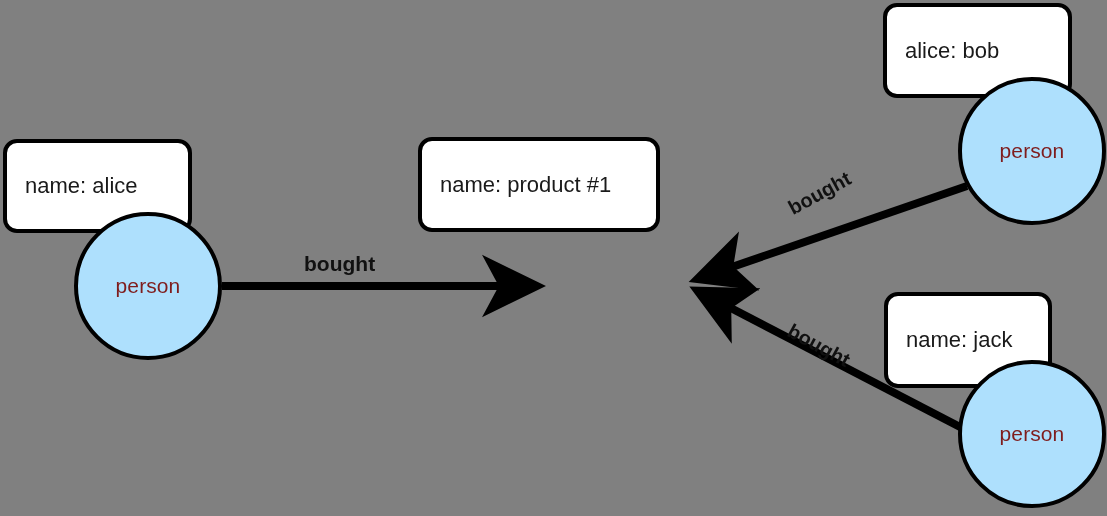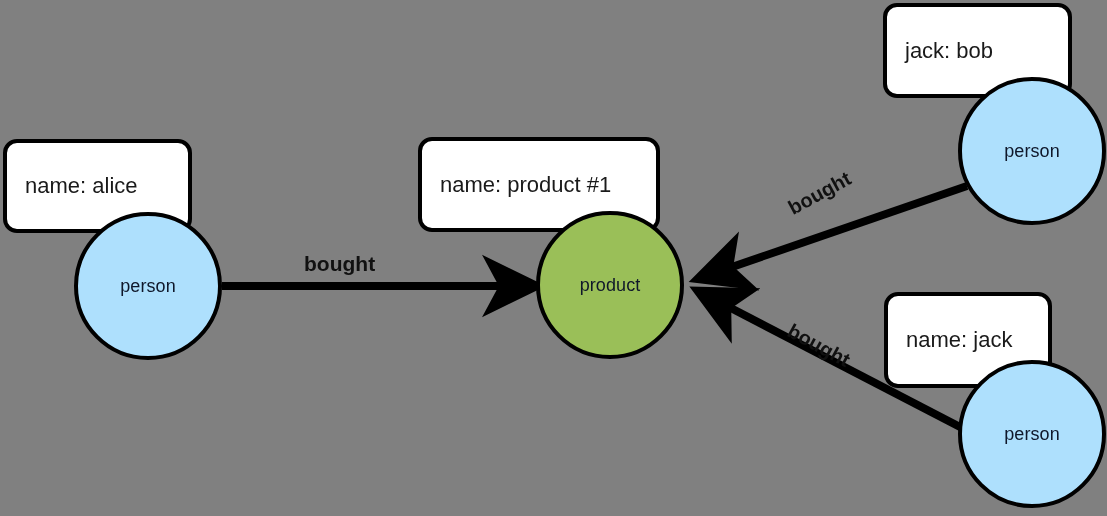--- a/index.html
+++ b/index.html
@@ -27,22 +27,22 @@
     position: absolute;
     border-radius: 50%;
     border: 4px solid #000000;
     box-sizing: border-box;
     display: flex;
     align-items: center;
     justify-content: center;
     z-index: 3;
   }
   .node-label {
-    font-size: 18px;
-    color: #0f172a;
+    font-size: 21px;
+    color: #7f1d1d;
     letter-spacing: 0.1px;
     white-space: nowrap;
     user-select: none;
   }
   .prop-box {
     position: absolute;
     background: #ffffff;
     border: 4px solid #000000;
     border-radius: 14px;
     box-sizing: border-box;
@@ -96,31 +96,28 @@
     <line id="edge-line-2" stroke="#000000" stroke-width="8" marker-end="url(#arrow)" x1="962" y1="428" x2="700" y2="292"></line>
   </svg>
 
   <div class="prop-box" id="prop-box-0" style="left: 3px; top: 139px; width: 189px; height: 94px;">
     <span class="prop-text">name: alice</span>
   </div>
   <div class="prop-box" id="prop-box-1" style="left: 418px; top: 137px; width: 242px; height: 95px;">
     <span class="prop-text">name: product #1</span>
   </div>
   <div class="prop-box" id="prop-box-2" style="left: 883px; top: 3px; width: 189px; height: 95px;">
-    <span class="prop-text">jack: bob</span>
+    <span class="prop-text">alice: bob</span>
   </div>
   <div class="prop-box" id="prop-box-3" style="left: 884px; top: 292px; width: 168px; height: 96px;">
     <span class="prop-text">name: jack</span>
   </div>
 
   <div class="node" id="node-0" style="left: 74px; top: 212px; width: 148px; height: 148px; background: rgb(174, 224, 253);">
     <span class="node-label">person</span>
-  </div>
-  <div class="node" id="node-1" style="left: 536px; top: 211px; width: 148px; height: 148px; background: rgb(154, 191, 88);">
-    <span class="node-label">product</span>
   </div>
   <div class="node" id="node-2" style="left: 958px; top: 77px; width: 148px; height: 148px; background: rgb(174, 224, 253);">
     <span class="node-label">person</span>
   </div>
   <div class="node" id="node-3" style="left: 958px; top: 360px; width: 148px; height: 148px; background: rgb(174, 224, 253);">
     <span class="node-label">person</span>
   </div>
 
   <div class="edge-label bold" id="edge-label-0" style="left: 304px; top: 252px;">bought</div>
   <div class="edge-label rot-up" id="edge-label-1" style="left: 790px; top: 198px;">bought</div>

